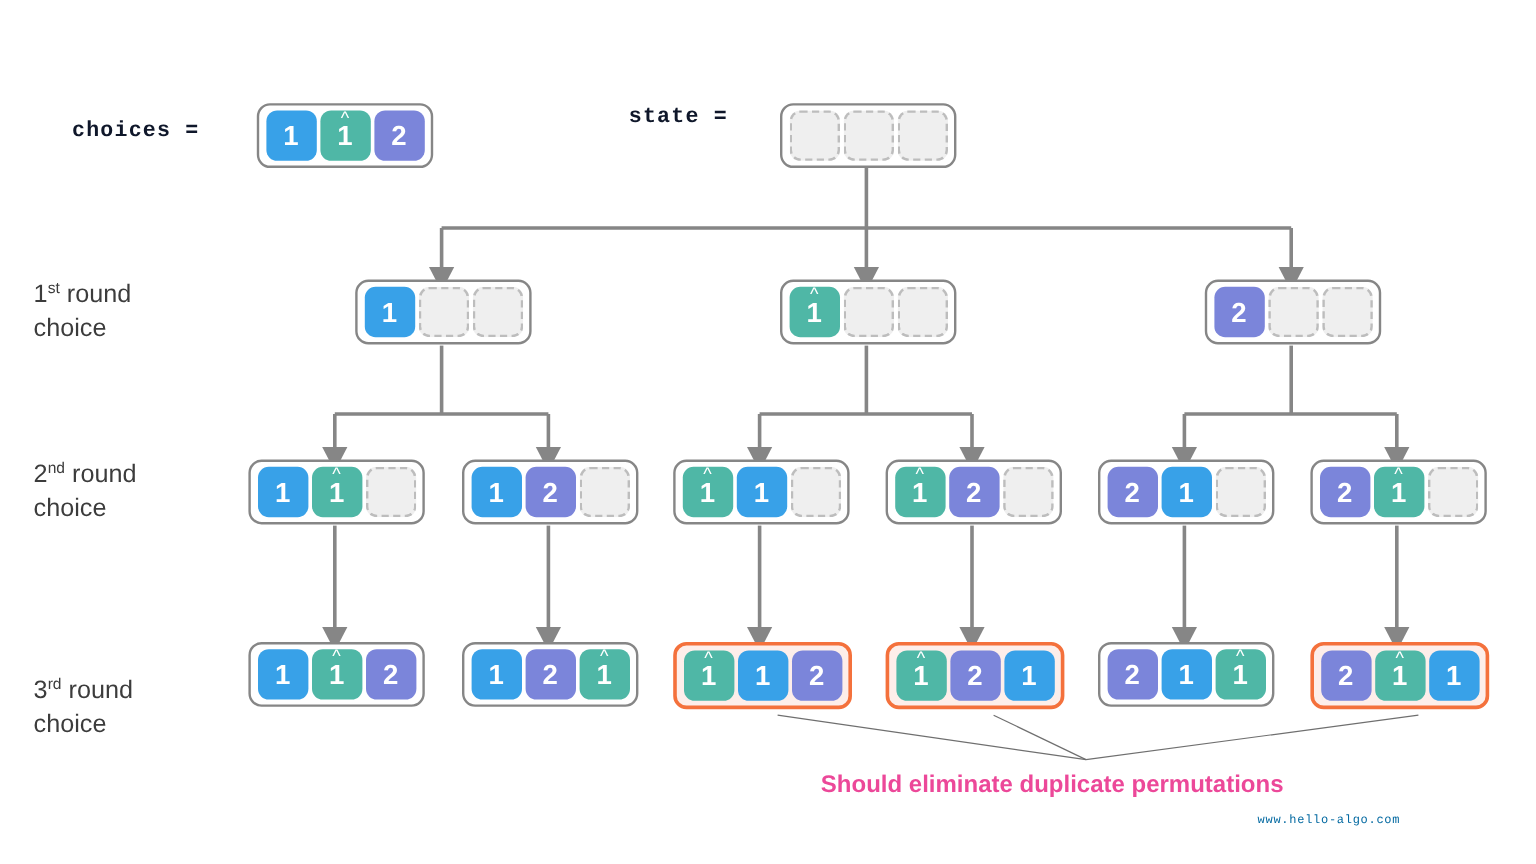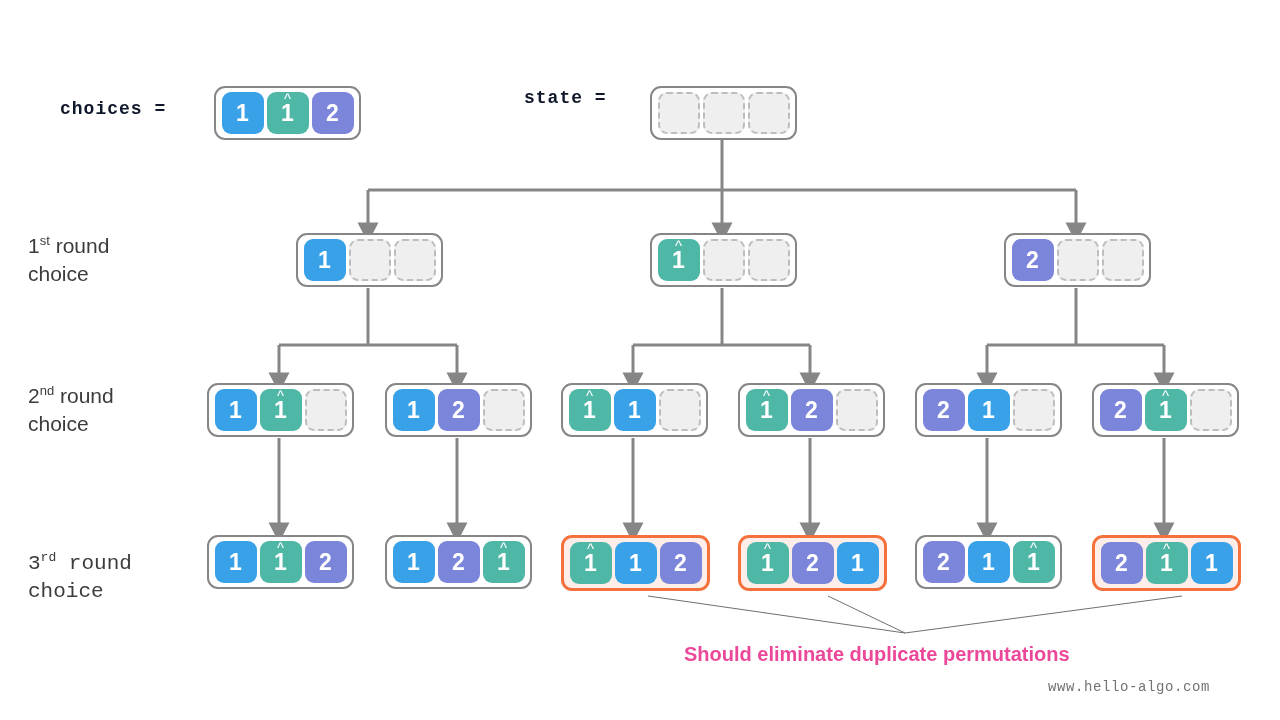--- a/index.html
+++ b/index.html
@@ -67,21 +67,21 @@
   
   .caption{
     position:absolute;z-index:2;
     font-size:20px;font-weight:bold;color:#ec4899;
     white-space:nowrap;
     font-family:"Liberation Sans", sans-serif;
   }
   .watermark{
     position:absolute;z-index:2;
     font-family:"Liberation Mono", monospace;
-    font-size:14px;color:#737373;letter-spacing:.6px;
+    font-size:10px;color:#0369a1;letter-spacing:.6px;
   }
 </style>
 </head>
 <body>
 
 <div id="stage">
 
   <svg id="wires" viewBox="0 0 1280 720" xmlns="http://www.w3.org/2000/svg">
     <defs>
       <marker id="ah" markerWidth="9" markerHeight="9" refX="3.6" refY="4.5" orient="auto" markerUnits="strokeWidth">
@@ -153,21 +153,21 @@
     <span>round</span><br>
     <span>choice</span>
   </div>
 
   <div class="row-label" style="left:28px;top:382px;">
     <span>2</span><sup>nd</sup>
     <span>round</span><br>
     <span>choice</span>
   </div>
 
-  <div class="row-label" style="left:28px;top:550px;font-family:Liberation Mono, monospace;">
+  <div class="row-label" style="left:28px;top:562px;">
     <span>3</span><sup>rd</sup>
     <span>round</span><br>
     <span>choice</span>
   </div>
 
   <div class="node" id="r1-0" style="left:296px;top:233px;"><div class="array">
         <div class="cell blue">
           <span>1</span>
         </div>
         <div class="cell empty"></div>

